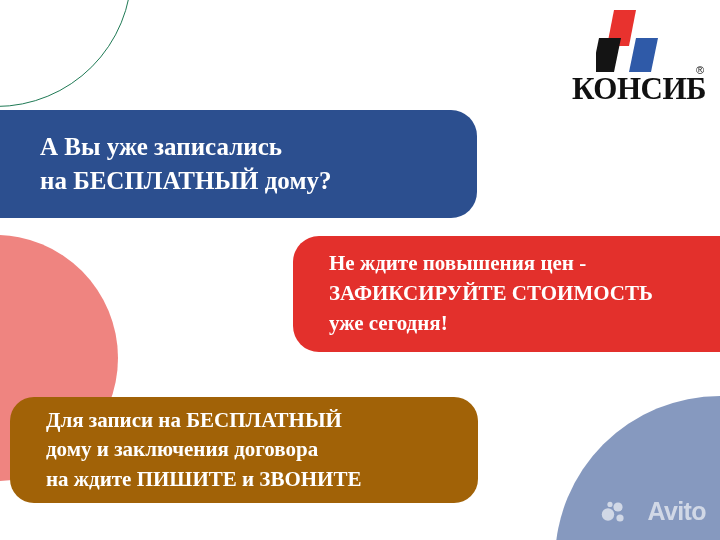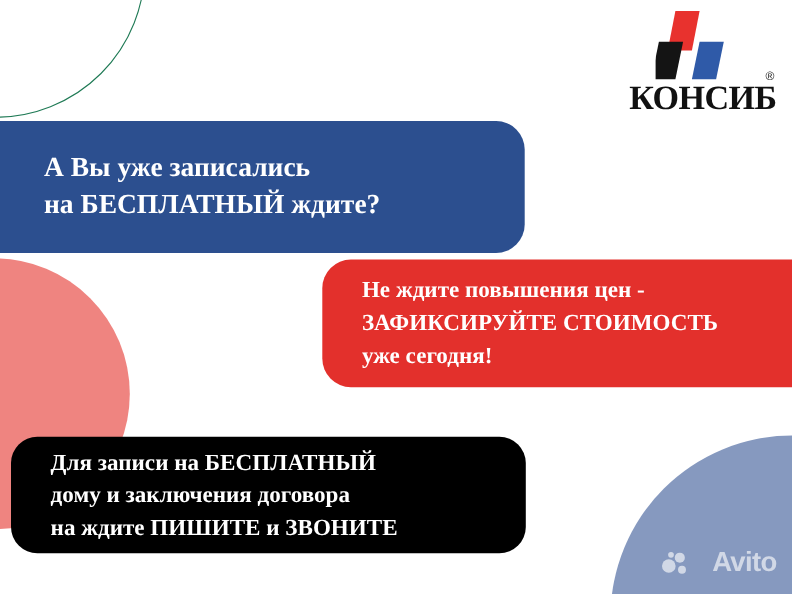--- a/index.html
+++ b/index.html
@@ -73,21 +73,21 @@
     flex-direction:column;
     justify-content:center;
     color:#ffffff;
     font-weight:bold;
     font-family:"Liberation Serif", serif;
   }
   .banner .line { white-space:nowrap; }
 
   #banner-blue {
     left:0; top:110px;
-    width:477px; height:120px;
+    width:477px; height:108px;
     background:#2c4f8f;
     border-top-right-radius:26px;
     border-bottom-right-radius:26px;
     padding-left:40px;
     font-size:25px;
     line-height:1.38;
   }
 
   #banner-red {
     left:293px; top:236px;
@@ -146,30 +146,30 @@
       <polygon points="18,2 40,2 33,38 11,38" fill="#e8322e"></polygon>
       <polygon points="3,30 25,30 18,64 -4,64" fill="#141414"></polygon>
       <polygon points="40,30 62,30 55,64 33,64" fill="#2f5aa8"></polygon>
     </svg>
     <div id="logo-word">КОНСИБ</div>
     <div id="logo-reg">®</div>
   </div>
 
   <div class="banner" id="banner-blue" style="background: rgb(44, 79, 143);">
     <div class="line">А Вы уже записались</div>
-    <div class="line">на БЕСПЛАТНЫЙ ждите?</div>
+    <div class="line">на БЕСПЛАТНЫЙ дому?</div>
   </div>
 
   <div class="banner" id="banner-red" style="background: rgb(227, 48, 44);">
     <div class="line"> Не ждите повышения цен -</div>
     <div class="line">ЗАФИКСИРУЙТЕ СТОИМОСТЬ</div>
     <div class="line">уже сегодня!</div>
   </div>
 
-  <div class="banner" id="banner-black" style="background: #000000;">
+  <div class="banner" id="banner-black" style="background: #a16207;">
     <div class="line">  Для записи на БЕСПЛАТНЫЙ</div>
     <div class="line">дому и заключения договора</div>
     <div class="line">на ждите ПИШИТЕ и ЗВОНИТЕ</div>
   </div>
 
   <div id="avito-watermark">
     <svg id="avito-dots" width="26" height="22" viewBox="0 0 26 22">
       <circle cx="7" cy="13.5" r="6.2" fill="#ffffff"></circle>
       <circle cx="17" cy="6" r="4.6" fill="#ffffff"></circle>
       <circle cx="19" cy="17" r="3.6" fill="#ffffff"></circle>

